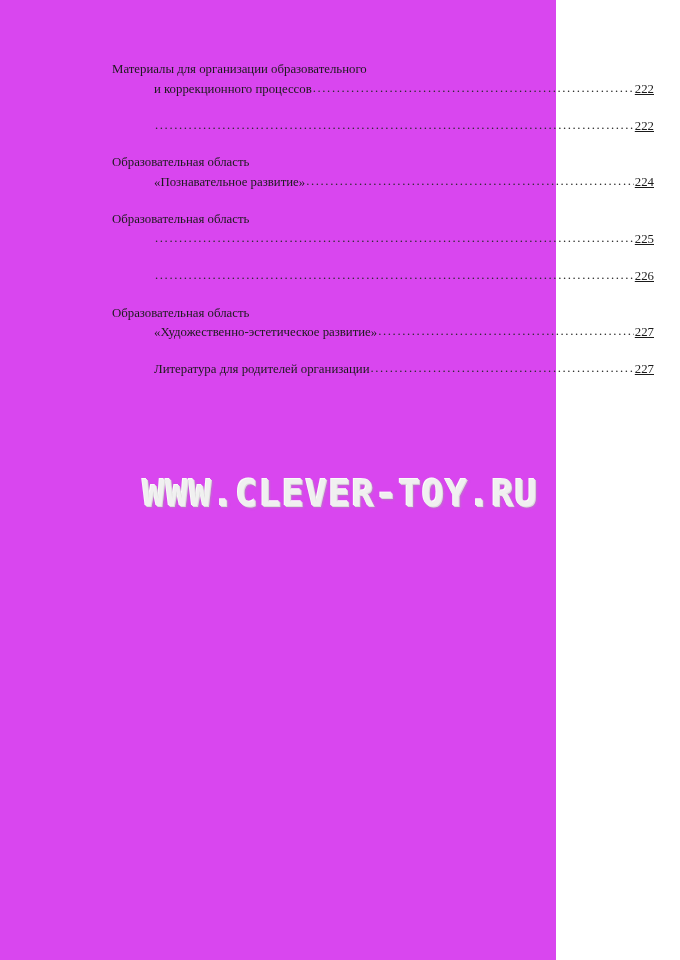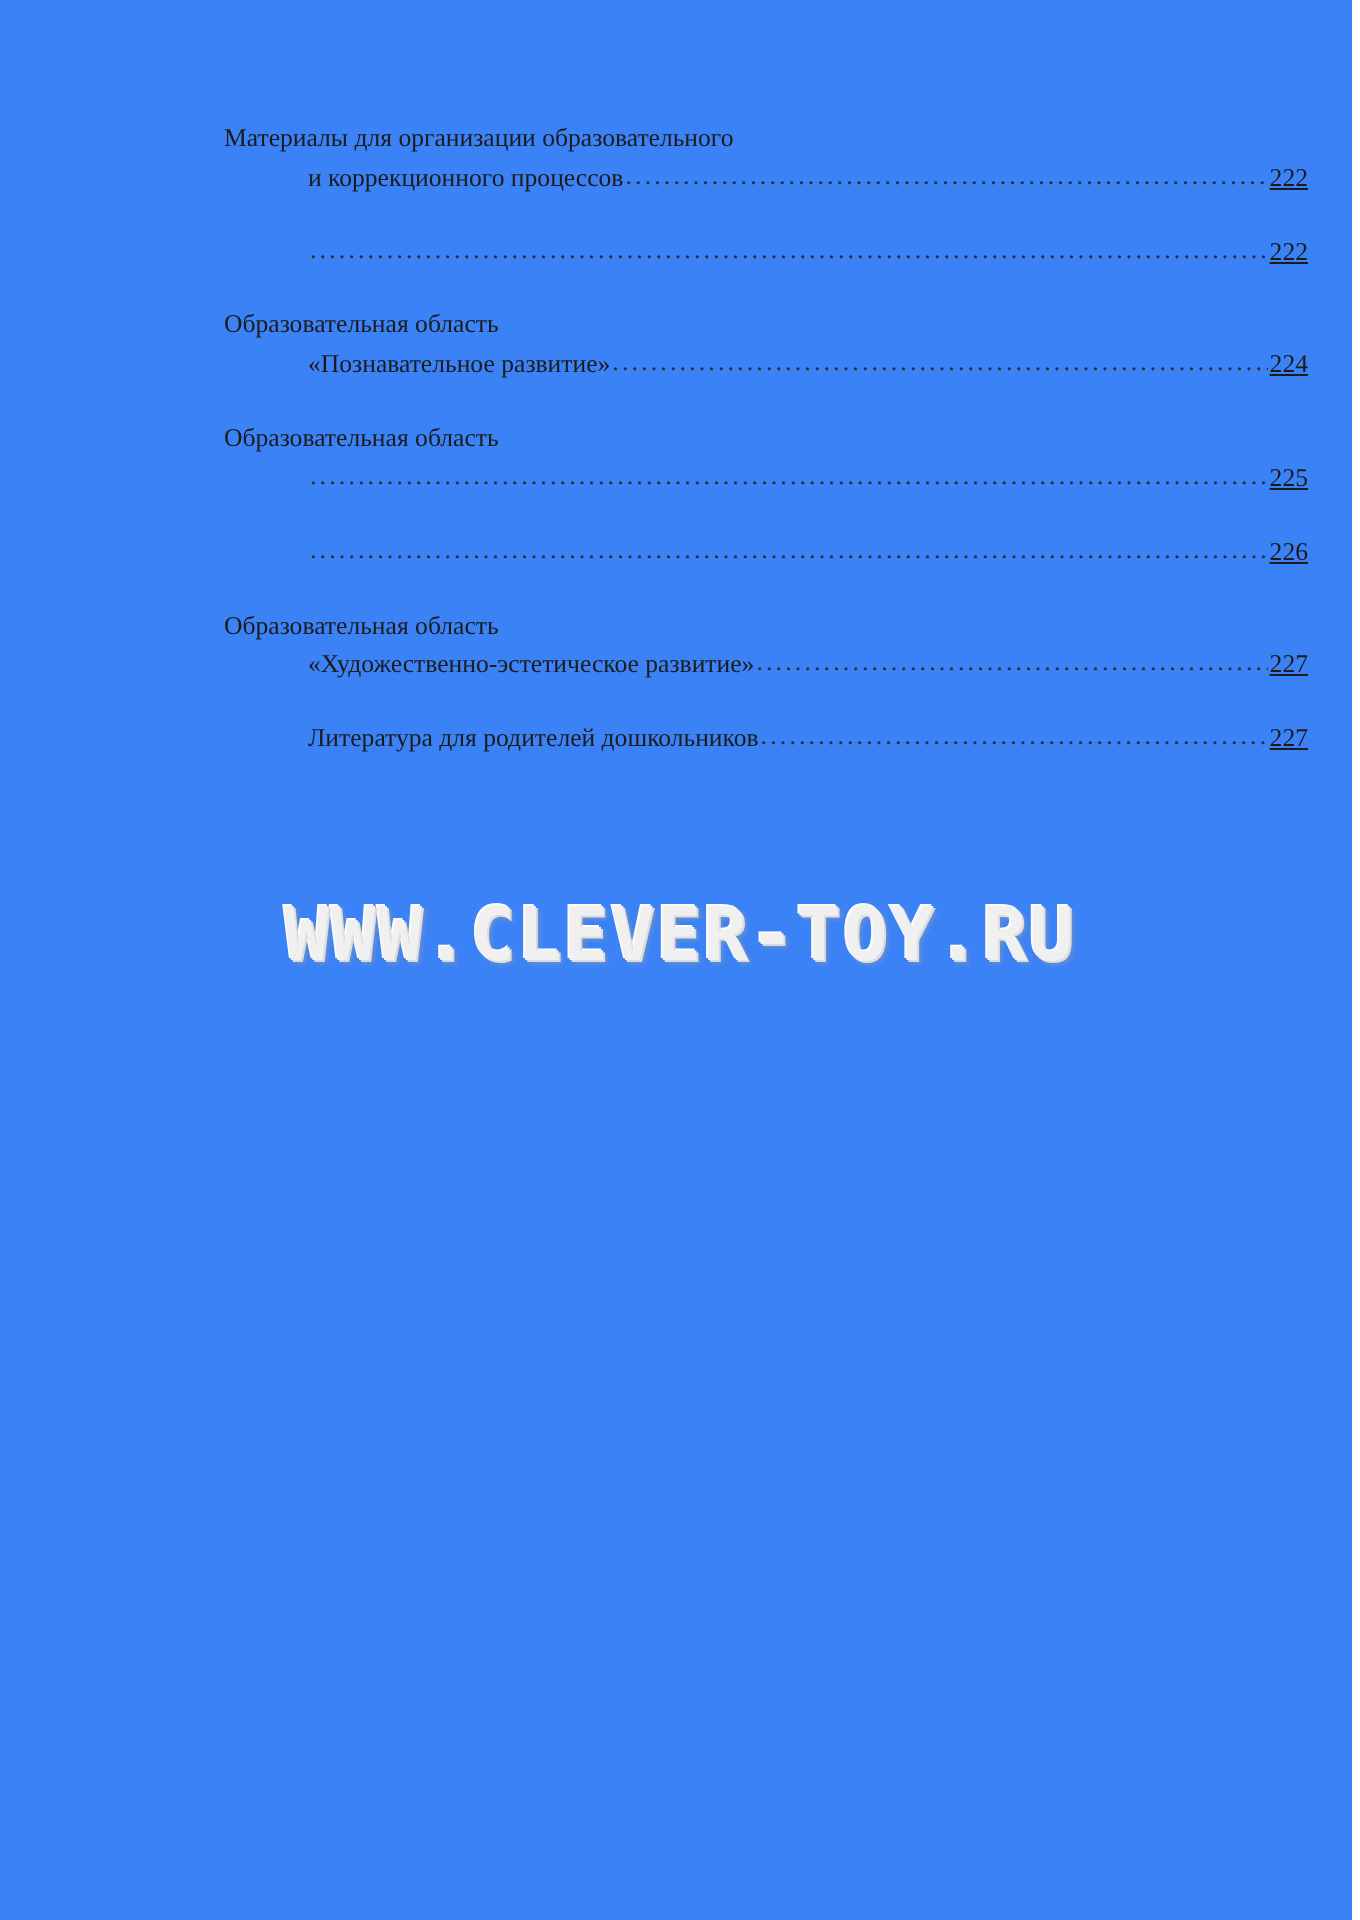--- a/index.html
+++ b/index.html
@@ -13,23 +13,23 @@
     font-family: "Liberation Serif", serif;
     color: #000000;
     position: relative;
     overflow: hidden;
   }
 
   #page {
     position: absolute;
     left: 0;
     top: 0;
-    width: 676px;
+    width: 556px;
     height: 960px;
-    background: #3b82f6;
+    background: #d946ef;
   }
 
   #toc {
     position: absolute;
     left: 112px;
     top: 60px;
     width: 500px;
   }
 
   .toc-entry {
@@ -69,21 +69,21 @@
   .line-leader .page {
     flex: 0 0 auto;
     white-space: nowrap;
     text-decoration: underline;
   }
 
   
   #watermark {
     position: absolute;
     left: 0;
-    top: 446px;
+    top: 472px;
     width: 680px;
     text-align: center;
     font-family: "DejaVu Sans Mono", monospace;
     font-size: 37px;
     letter-spacing: 1px;
     font-weight: bold;
     color: #f0f0f0;
     text-shadow:
        1px 1px 0 #dcdcdc,
       -1px -1px 0 #fbfbfb,
@@ -143,21 +143,21 @@
       <span class="line-plain">Образовательная область</span>
       <span class="line-leader">
         <span class="title">«Художественно-эстетическое развитие»</span>
         <span class="dots">.......................................................................................................................</span>
         <span class="page">227</span>
       </span>
     </div>
 
     <div class="toc-entry">
       <span class="line-leader">
-        <span class="title">Литература для родителей дошкольников </span>
+        <span class="title">Литература для родителей организации </span>
         <span class="dots">.......................................................................................................................</span>
         <span class="page">227</span>
       </span>
     </div>
 
   </div>
 
   <div id="watermark">WWW.CLEVER-TOY.RU</div>
 
 </div>

